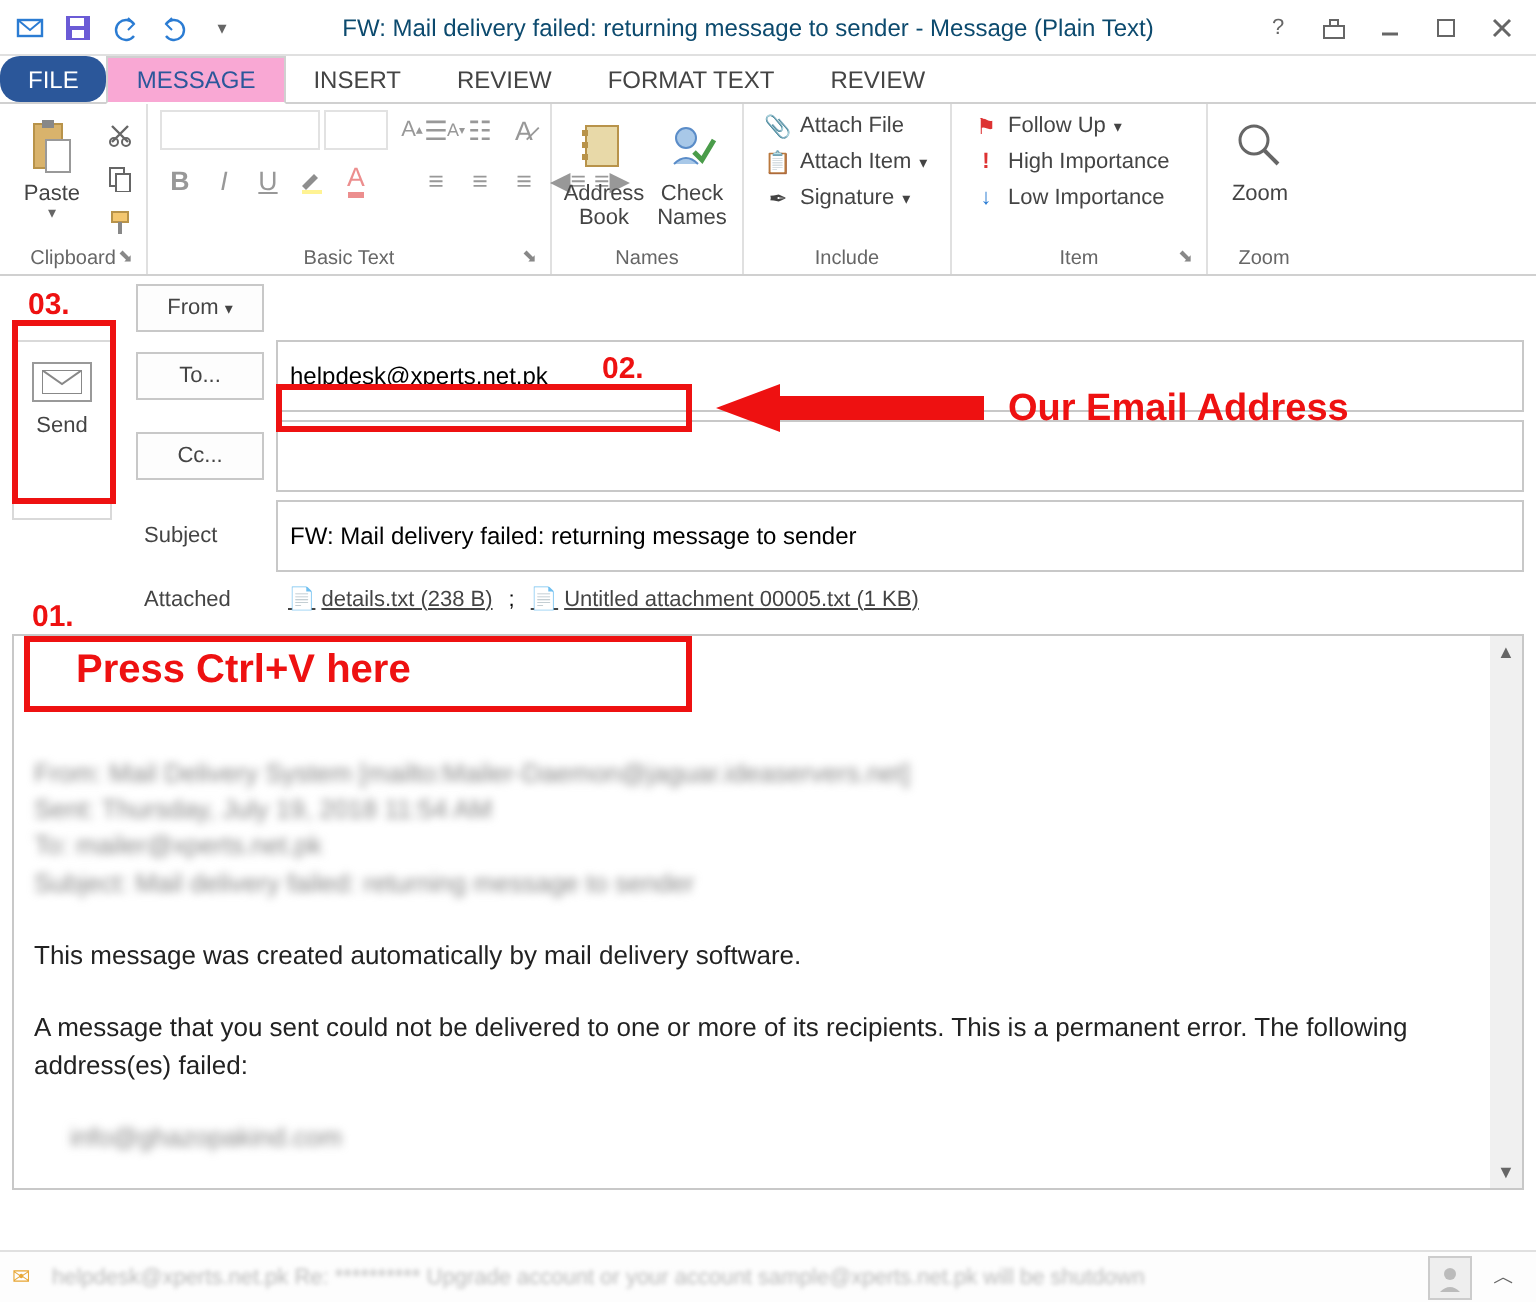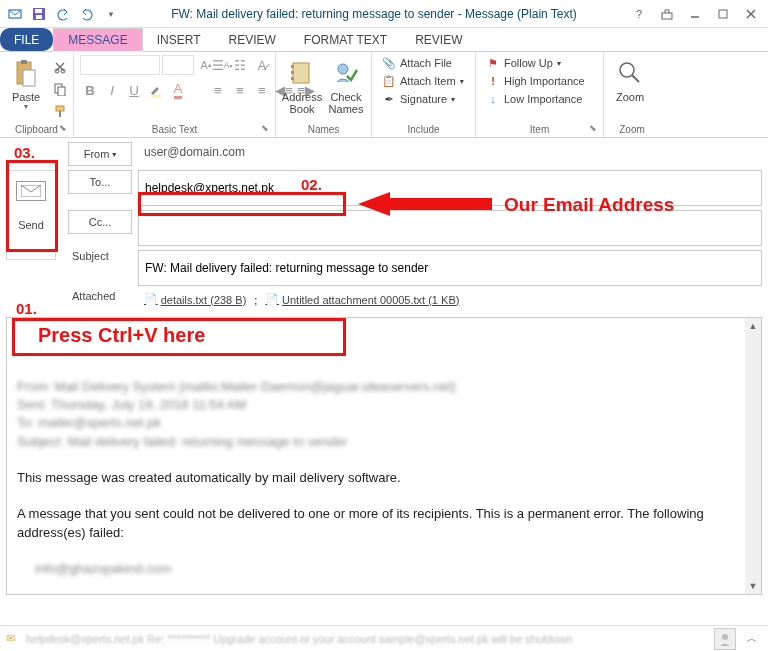--- a/index.html
+++ b/index.html
@@ -32,23 +32,23 @@
 .sm-btn .mini-ico { width: 14px; height: 14px; display: inline-flex; align-items: center; justify-content: center; }
 .font-row { display: flex; gap: 2px; align-items: center; }
 .font-sel { border: 1px solid #ccc; height: 20px; font-size: 11px; padding: 0 2px; background: #fff; }
 .fmt-btn { width: 20px; height: 20px; border: none; background: none; cursor: pointer; color: #444; display: inline-flex; align-items: center; justify-content: center; }
 .dialog-launcher { position: absolute; right: 2px; bottom: 2px; width: 12px; height: 12px; font-size: 9px; color: #888; cursor: pointer; }
 
 
 .compose { padding: 4px 6px; display: flex; gap: 6px; background: #fff; }
 .send-col { width: 50px; display: flex; flex-direction: column; align-items: center; justify-content: flex-start; border: 1px solid #d9d9d9; padding: 10px 2px 6px 2px; position: relative; height: 90px; margin-top: 28px;}
 .send-ico { width: 30px; height: 20px; border: 1px solid #999; background: #fff; position: relative; display:flex; align-items:center; justify-content:center;}
-.send-lbl { font-size: 11px; margin-top: 18px; color: #444; }
+.send-lbl { font-size: 11px; margin-top: 6px; color: #444; }
 .fields { flex: 1; display: flex; flex-direction: column; gap: 4px; }
-.field-row { display: flex; gap: 6px; }
+.field-row { display: flex; align-items: center; gap: 6px; }
 .field-btn { width: 64px; height: 24px; border: 1px solid #c8c8c8; background: #fdfdfd; font-size: 11px; color: #444; cursor: pointer; display: flex; align-items: center; justify-content: center; }
 .field-lbl { width: 64px; font-size: 11px; color: #444; text-align: left; padding-left: 4px; }
 .field-input { flex: 1; height: 36px; border: 1px solid #c8c8c8; padding: 0 6px; font-size: 12px; }
 .field-static { flex: 1; padding: 3px 6px; font-size: 12px; color: #555; }
 .attach-row { display: flex; align-items: center; gap: 8px; padding: 3px 6px; font-size: 11px; }
 .attach-item { text-decoration: underline; color: #444; display: inline-flex; align-items: center; gap: 3px; }
 
 
 .body-frame { border: 1px solid #c8c8c8; margin: 4px 6px 0 6px; position: relative; height: 278px; overflow: hidden; }
 .body-content { padding: 8px 10px; font-size: 13px; color: #222; line-height: 1.4; }
@@ -322,21 +322,20 @@
         </div>
       <div class="send-lbl">Send</div>
     </div>
   </div>
   <div class="fields">
     <div class="field-row">
       <button class="field-btn">
           <span>From</span> 
           <span style="font-size:8px;margin-left:3px;">▾</span>
         </button>
-      <div class="field-static">user@domain.com</div>
     </div>
     <div class="field-row">
       <button class="field-btn">To...</button>
       <input class="field-input" value="helpdesk@xperts.net.pk" style="">
     </div>
     <div class="field-row">
       <button class="field-btn">Cc...</button>
       <input class="field-input" value="" style="">
     </div>
     <div class="field-row">

